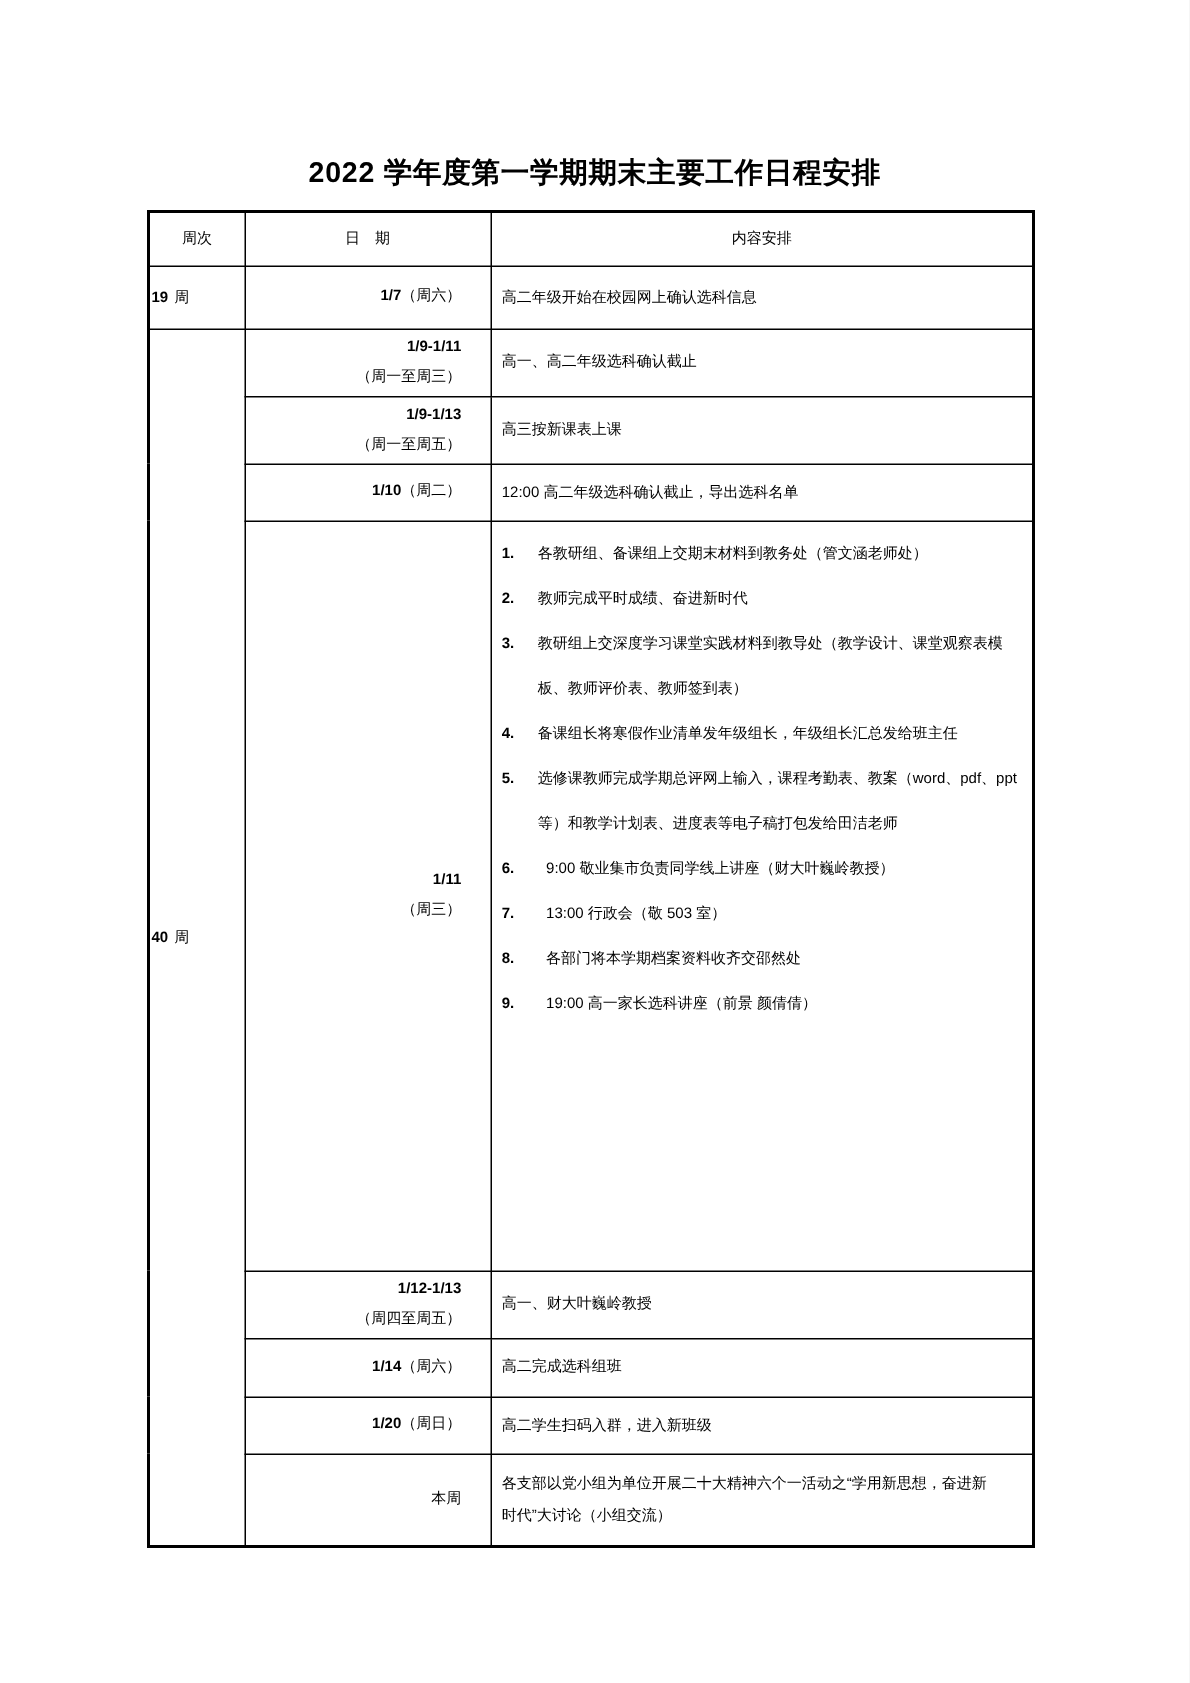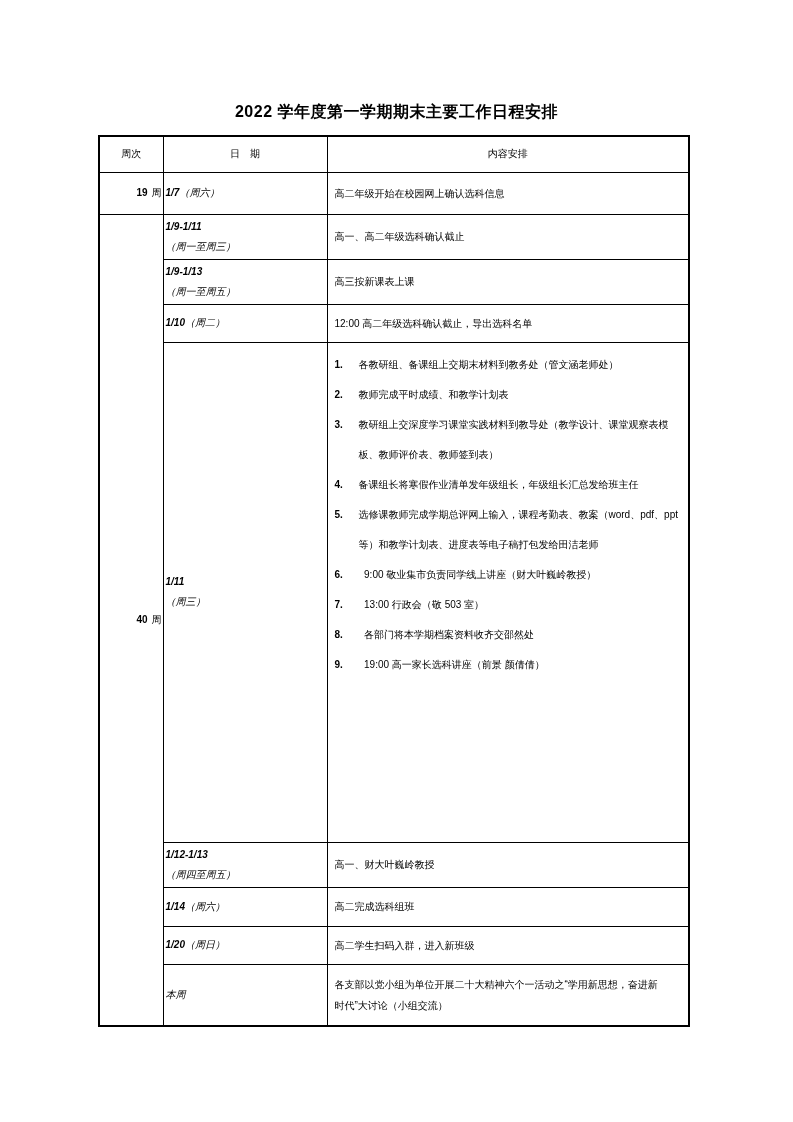--- a/index.html
+++ b/index.html
@@ -5,32 +5,32 @@
   html,body{margin:0;padding:0;}
   body{background:#e8e8e8;}
   .page{
     width:793px;height:1122px;background:#ffffff;position:relative;
     margin:0 auto;color:#000;
     font-family:"Liberation Sans",sans-serif;
     box-sizing:border-box;
   }
   .title{
     margin:0;padding-top:102px;text-align:center;
-    font-size:16px;font-weight:700;letter-spacing:0.5px;
+    font-size:19px;font-weight:700;letter-spacing:0.5px;
   }
   table.sched{
     border-collapse:collapse;table-layout:fixed;
     width:590px;margin:12px 0 0 98px;
     border:2px solid #000;
   }
   col.c1{width:64px;} col.c2{width:164px;} col.c3{width:362px;}
   td{border:1px solid #000;font-size:10px;vertical-align:middle;box-sizing:border-box;}
   .c-head{text-align:center;height:36px;}
-  .c-week{text-align:right;}
-  .c-date{text-align:left;line-height:20px;padding:2px 2px;font-style:italic;}
+  .c-week{text-align:left;}
+  .c-date{text-align:right;line-height:20px;padding:2px 19px;}
   .c-content{padding:3px 24px 3px 7px;line-height:21px;text-align:left;}
   .wnum,.dnum{font-weight:700;}
   .wnum{margin-right:4px;}
   .dblock{display:block;}
   .h-r1 td{height:42px;} .h-r2 td{height:43px;} .h-r3 td{height:42px;}
   .h-r4 td{height:38px;} .h-r5 td{height:500px;} .h-r6 td{height:44px;}
   .h-r7 td{height:39px;} .h-r8 td{height:38px;} .h-r9 td{height:62px;}
   .c-list{vertical-align:top;padding:7px 5px 4px 7px;}
   .li{display:flex;line-height:30px;}
   .li .num{flex:none;width:24px;font-weight:600;}
@@ -98,21 +98,21 @@
         <span class="dnum dblock">1/11</span>
         <span class="dblock">（周三）</span>
       </td>
       <td class="c-content c-list">
         <div class="li">
           <span class="num">1.</span>
               <span class="txt">各教研组、备课组上交期末材料到教务处（管文涵老师处）</span>
         </div>
         <div class="li">
           <span class="num">2.</span>
-              <span class="txt">教师完成平时成绩、和教学计划表</span>
+              <span class="txt">教师完成平时成绩、奋进新时代</span>
         </div>
         <div class="li">
           <span class="num">3.</span>
               <span class="txt">教研组上交深度学习课堂实践材料到教导处（教学设计、课堂观察表模板、教师评价表、教师签到表）</span>
         </div>
         <div class="li">
           <span class="num">4.</span>
               <span class="txt">备课组长将寒假作业清单发年级组长，年级组长汇总发给班主任</span>
         </div>
         <div class="li">

